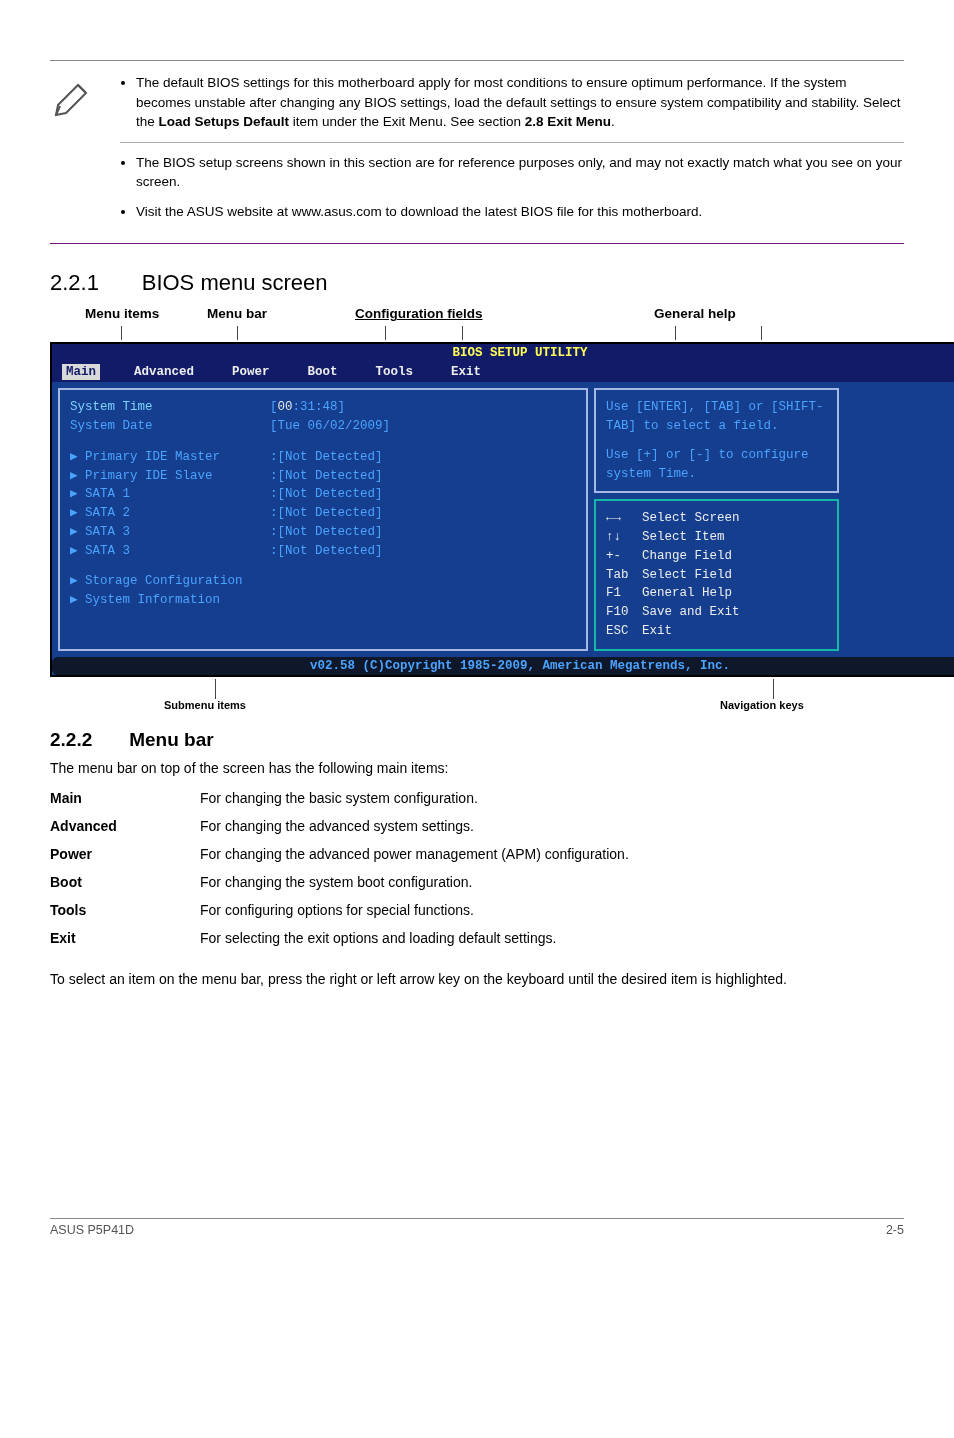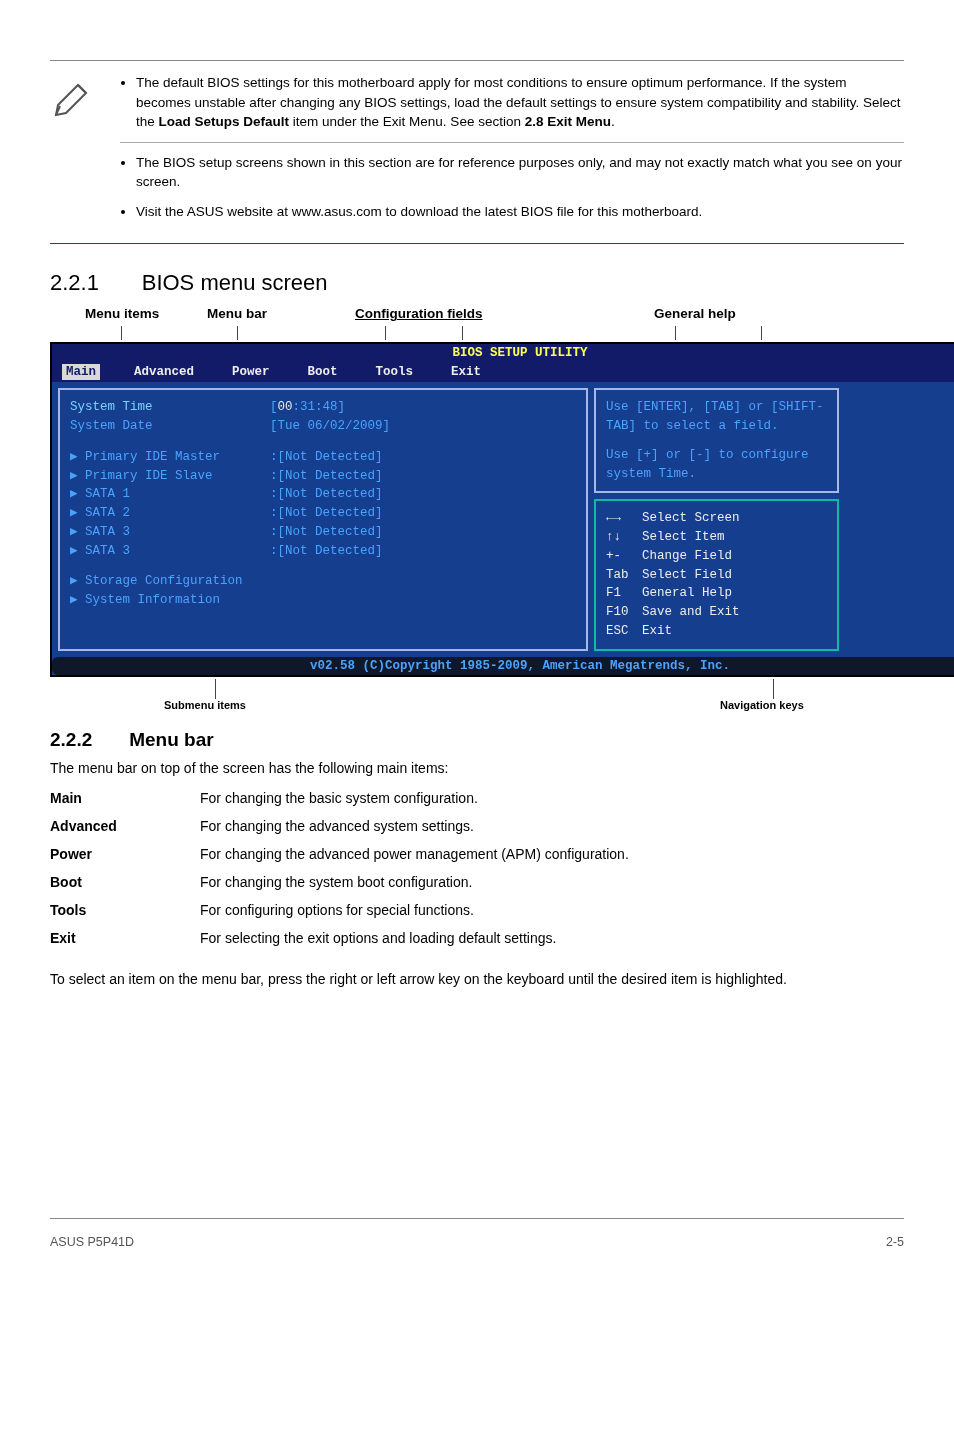--- a/index.html
+++ b/index.html
@@ -139,21 +139,21 @@
     position: relative; height: 16px;
   }
   .bottom-labels span { position: absolute; }
   p.body-text { font-size: 14px; margin: 6px 0; line-height: 1.35; }
   table.desc { border-collapse: collapse; margin-top: 4px; font-size: 14px; }
   table.desc td { padding: 6px 0; vertical-align: top; }
   table.desc td.key { font-weight: bold; width: 150px; }
   .footer-line {
     border-top: 1px solid #888;
     margin-top: 230px;
-    padding-top: 16px;
+    padding-top: 4px;
     display: flex;
     justify-content: space-between;
     font-size: 12.5px;
     color: #555;
   }
 </style>
 </head>
 <body>
 
 <div class="note-block">

